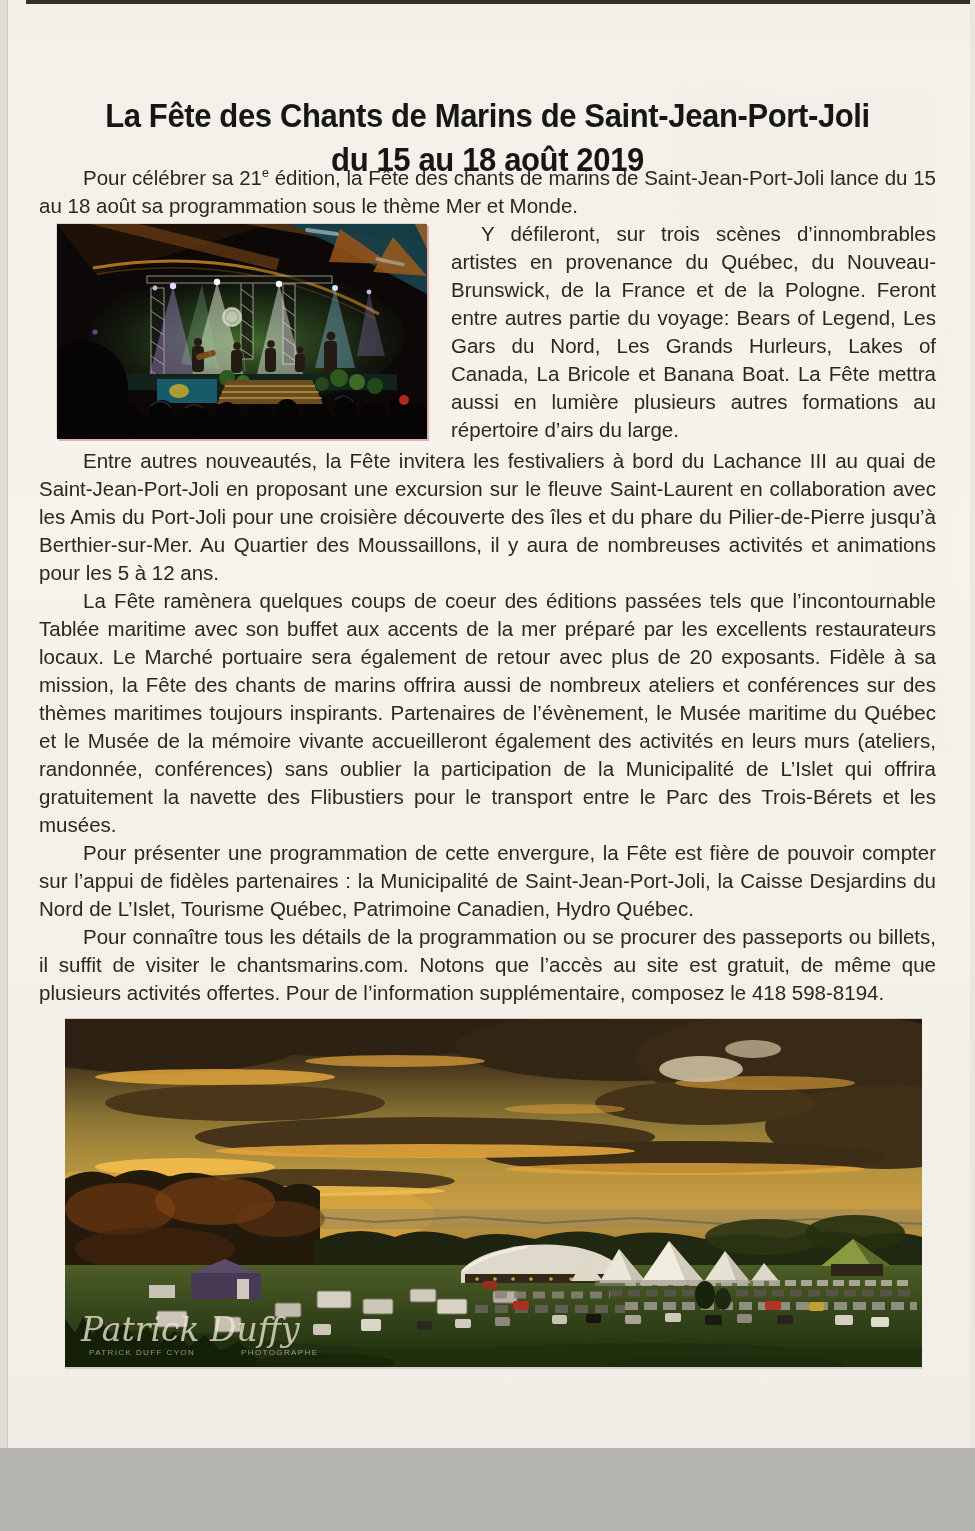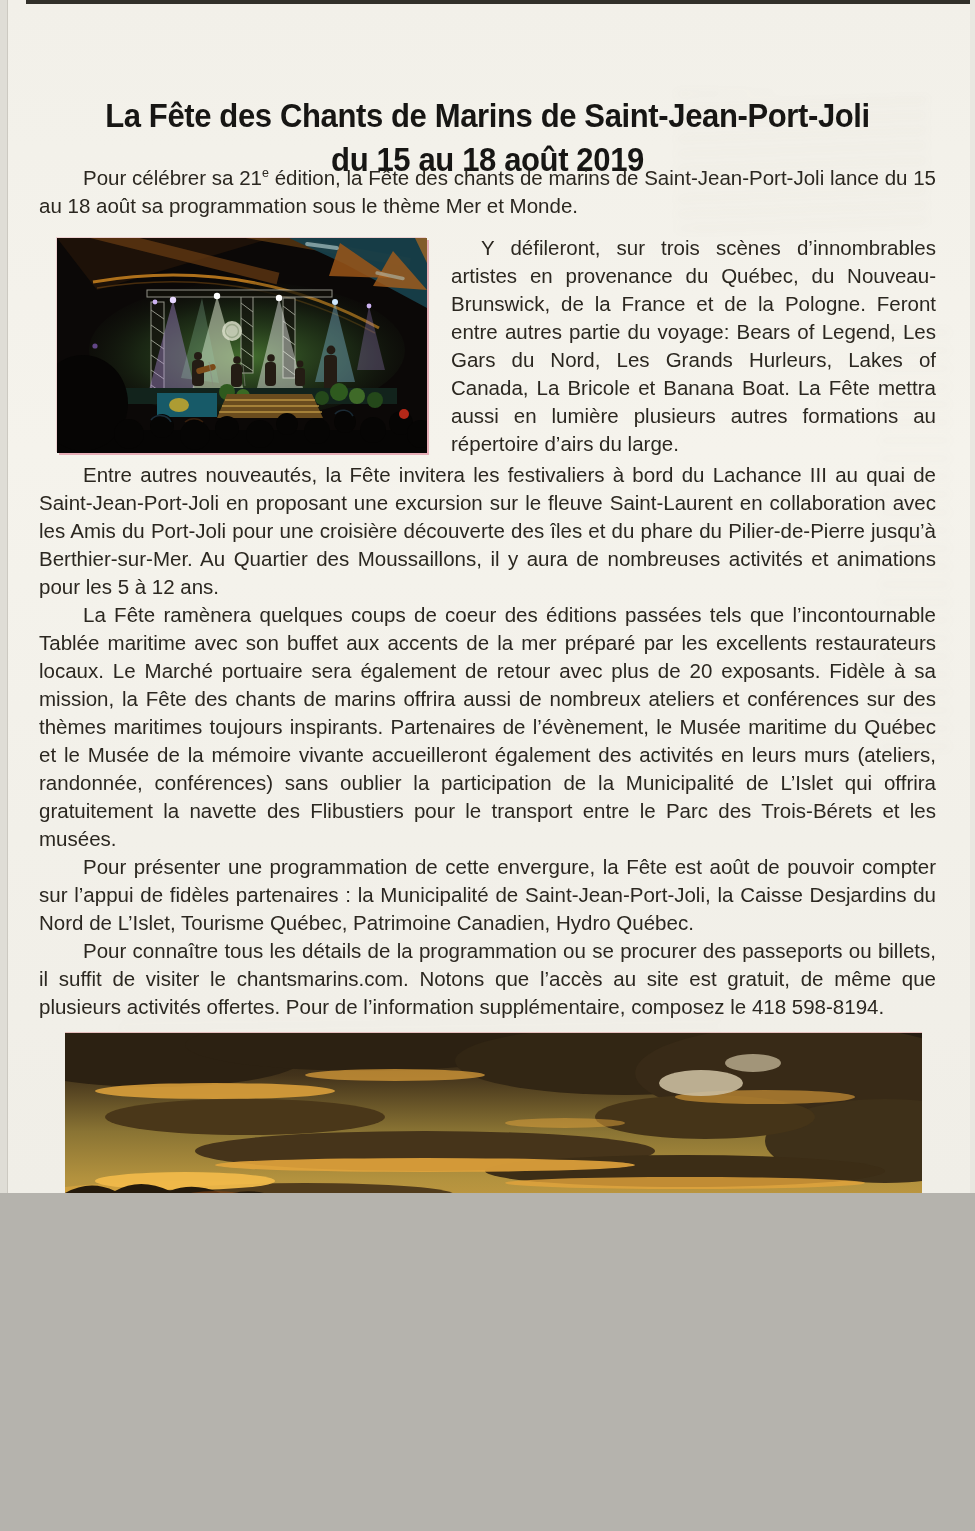--- a/index.html
+++ b/index.html
@@ -1,17 +1,17 @@
 <!DOCTYPE html>
 <html lang="fr"><head>
 <meta charset="utf-8">
 <style>
   html,body{margin:0;padding:0;background:#b5b3ad;}
   .page{
-    position:relative;margin:0 auto;width:975px;height:1193px;
+    position:relative;margin:0 auto;width:975px;height:1448px;
     background:linear-gradient(180deg,#f2f0e9 0%,#f5f3ec 38%,#f2f0e9 70%,#f0eee7 100%);
     font-family:"Liberation Sans",sans-serif;color:#29261f;overflow:hidden;
   }
   
   .scan-top{position:absolute;top:0;left:26px;right:0;height:4px;background:#17140f;opacity:.88;}
   .scan-left{position:absolute;top:0;left:0;width:7px;height:100%;background:#dfddd6;border-right:1px solid #ccc9c1;}
   .scan-right{position:absolute;top:0;right:0;width:5px;height:100%;background:#e9e7e0;}
   .ghost{position:absolute;filter:blur(5px);opacity:.5;pointer-events:none;}
   .ghost-1{left:676px;top:92px;width:252px;height:138px;
     background:repeating-linear-gradient(178deg,rgba(135,125,108,.10) 0 4px,transparent 4px 15px);}
@@ -27,21 +27,21 @@
   }
   .content{
     position:absolute;left:39px;top:164px;width:897px;
     font-size:20.5px;line-height:28px;text-align:justify;color:#2b2720;
   }
   .content p{margin:0;}
   .indent{text-indent:44px;}
   .mt{margin-top:12px;}
   .sup{vertical-align:super;font-size:12.5px;line-height:0;}
 
-  .photo-row{margin-top:14px;}
+  .photo-row{margin-top:0;}
   .photo-row::after{content:"";display:block;clear:both;}
   .concert-photo{
     float:left;width:370px;height:215px;margin:4px 24px 8px 18px;
     box-shadow:2px 2px 0 rgba(205,60,95,.38),-1px -1px 0 rgba(205,60,95,.18);
     overflow:hidden;background:#0b0807;
   }
   .wrap-para{text-indent:30px;}
   .concert-photo svg,.festival-photo svg{display:block;width:100%;height:100%;}
 
   .festival-photo{
@@ -172,21 +172,21 @@
             <path d="M128 184 a14 14 0 0 1 18 0" stroke="#7a4418" stroke-width="1.6" fill="none" opacity=".4"></path>
             <circle cx="347" cy="176" r="5" fill="#b42818"></circle>
           </g>
         </svg>
       </div>
       <p class="wrap-para">Y défileront, sur trois scènes d’innombrables artistes en provenance du Québec, du Nouveau-Brunswick, de la France et de la Pologne. Feront entre autres partie du voyage: Bears of Legend, Les Gars du Nord, Les Grands Hurleurs, Lakes of Canada, La Bricole et Banana Boat. La Fête mettra aussi en lumière plusieurs autres formations au répertoire d’airs du large.</p>
     </div>
 
     <p class="indent mt">Entre autres nouveautés, la Fête invitera les festivaliers à bord du Lachance III au quai de Saint-Jean-Port-Joli en proposant une excursion sur le fleuve Saint-Laurent en collaboration avec les Amis du Port-Joli pour une croisière découverte des îles et du phare du Pilier-de-Pierre jusqu’à Berthier-sur-Mer. Au Quartier des Moussaillons, il y aura de nombreuses activités et animations pour les 5 à 12 ans.</p>
     <p class="indent mt">La Fête ramènera quelques coups de coeur des éditions passées tels que l’incontournable Tablée maritime avec son buffet aux accents de la mer préparé par les excellents restaurateurs locaux. Le Marché portuaire sera également de retour avec plus de 20 exposants. Fidèle à sa mission, la Fête des chants de marins offrira aussi de nombreux ateliers et conférences sur des thèmes maritimes toujours inspirants. Partenaires de l’évènement, le Musée maritime du Québec et le Musée de la mémoire vivante accueilleront également des activités en leurs murs (ateliers, randonnée, conférences) sans oublier la participation de la Municipalité de L’Islet qui offrira gratuitement la navette des Flibustiers pour le transport entre le Parc des Trois-Bérets et les musées.</p>
-    <p class="indent mt">Pour présenter une programmation de cette envergure, la Fête est août de pouvoir compter sur l’appui de fidèles partenaires : la Municipalité de Saint-Jean-Port-Joli, la Caisse Desjardins du Nord de L’Islet, Tourisme Québec, Patrimoine Canadien, Hydro Québec.</p>
+    <p class="indent mt">Pour présenter une programmation de cette envergure, la Fête est fière de pouvoir compter sur l’appui de fidèles partenaires : la Municipalité de Saint-Jean-Port-Joli, la Caisse Desjardins du Nord de L’Islet, Tourisme Québec, Patrimoine Canadien, Hydro Québec.</p>
     <p class="indent mt">Pour connaître tous les détails de la programmation ou se procurer des passeports ou billets, il suffit de visiter le chantsmarins.com. Notons que l’accès au site est gratuit, de même que plusieurs activités offertes. Pour de l’information supplémentaire, composez le 418 598-8194.</p>
 
     <div class="festival-photo">
       <svg viewBox="0 0 857 348" preserveAspectRatio="none">
         <defs>
           <linearGradient id="fsky" x1="0" y1="0" x2="0" y2="1">
             <stop offset="0" stop-color="#241b10"></stop>
             <stop offset=".18" stop-color="#43331b"></stop>
             <stop offset=".42" stop-color="#8a7434"></stop>
             <stop offset=".62" stop-color="#b3923e"></stop>

